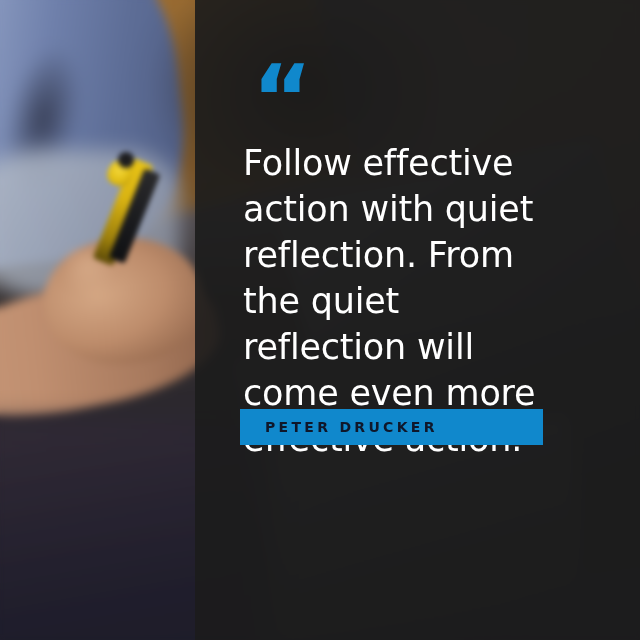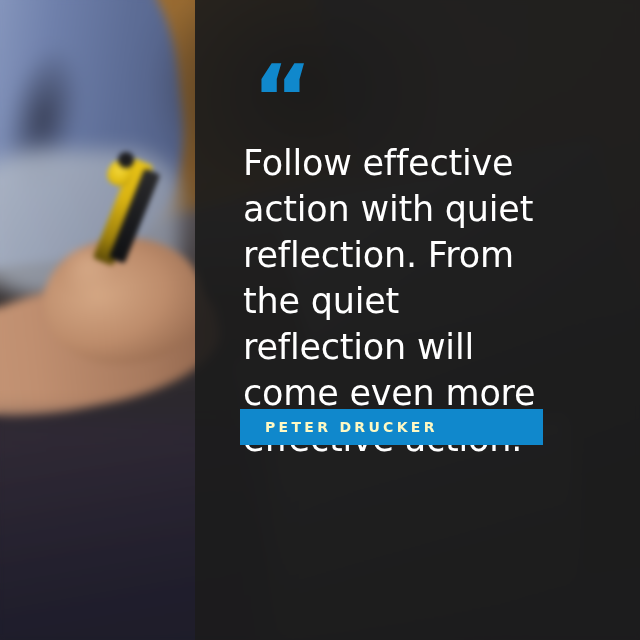--- a/index.html
+++ b/index.html
@@ -238,21 +238,21 @@
     left: -3px;
     top: 409px;
     width: 303px;
     height: 36px;
     background: #1088cc;
     display: flex;
     align-items: center;
   }
   .attribution-name {
     padding-left: 25px;
-    color: #fef9c3;
+    color: #0f172a;
     font-size: 14px;
     font-weight: 700;
     letter-spacing: 3.3px;
   }
 </style>
 </head>
 <body>
 
 <div class="quote-card">
 

